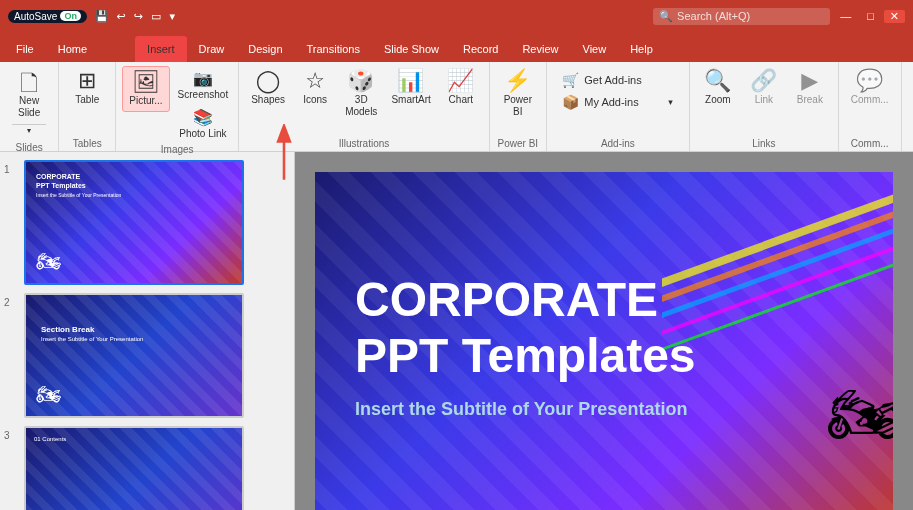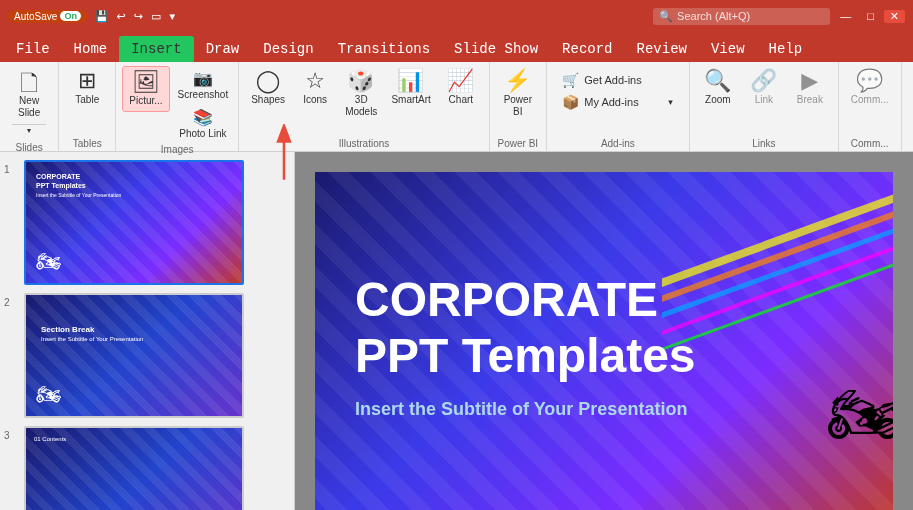--- a/index.html
+++ b/index.html
@@ -12,46 +12,46 @@
       display: flex;
       align-items: center;
       justify-content: space-between;
       padding: 0 8px;
       color: white;
     }
     .title-bar-left { display: flex; align-items: center; gap: 8px; font-size: 11px; }
     .title-bar-center { font-size: 12px; font-weight: 400; position: absolute; left: 50%; transform: translateX(-50%); }
     .title-bar-right { display: flex; align-items: center; gap: 4px; font-size: 11px; }
     .autosave-toggle {
-      background: #c2410c; border-radius: 10px; padding: 1px 6px; font-size: 10px;
+      background: #0f172a; border-radius: 10px; padding: 1px 6px; font-size: 10px;
       display: flex; align-items: center; gap: 3px;
     }
 
     
     .ribbon-tabs {
       height: 30px;
       background: #c0392b;
       display: flex;
       align-items: flex-end;
       padding-left: 4px;
     }
     .ribbon-tab {
       padding: 4px 12px;
-      font-size: 14px;
+      font-size: 11px;
       color: white;
       cursor: pointer;
       border-radius: 3px 3px 0 0;
       height: 26px;
       display: flex;
       align-items: center;
-      font-family: Liberation Mono, monospace;
     }
     .ribbon-tab.active {
-      background: #22c55e;
+      background: #ef4444;
       color: #333;
+      margin-left: 36px;
     }
 
     
     .ribbon {
       height: 90px;
       background: #f3f3f3;
       border-bottom: 1px solid #d0d0d0;
       display: flex;
       align-items: stretch;
     }

